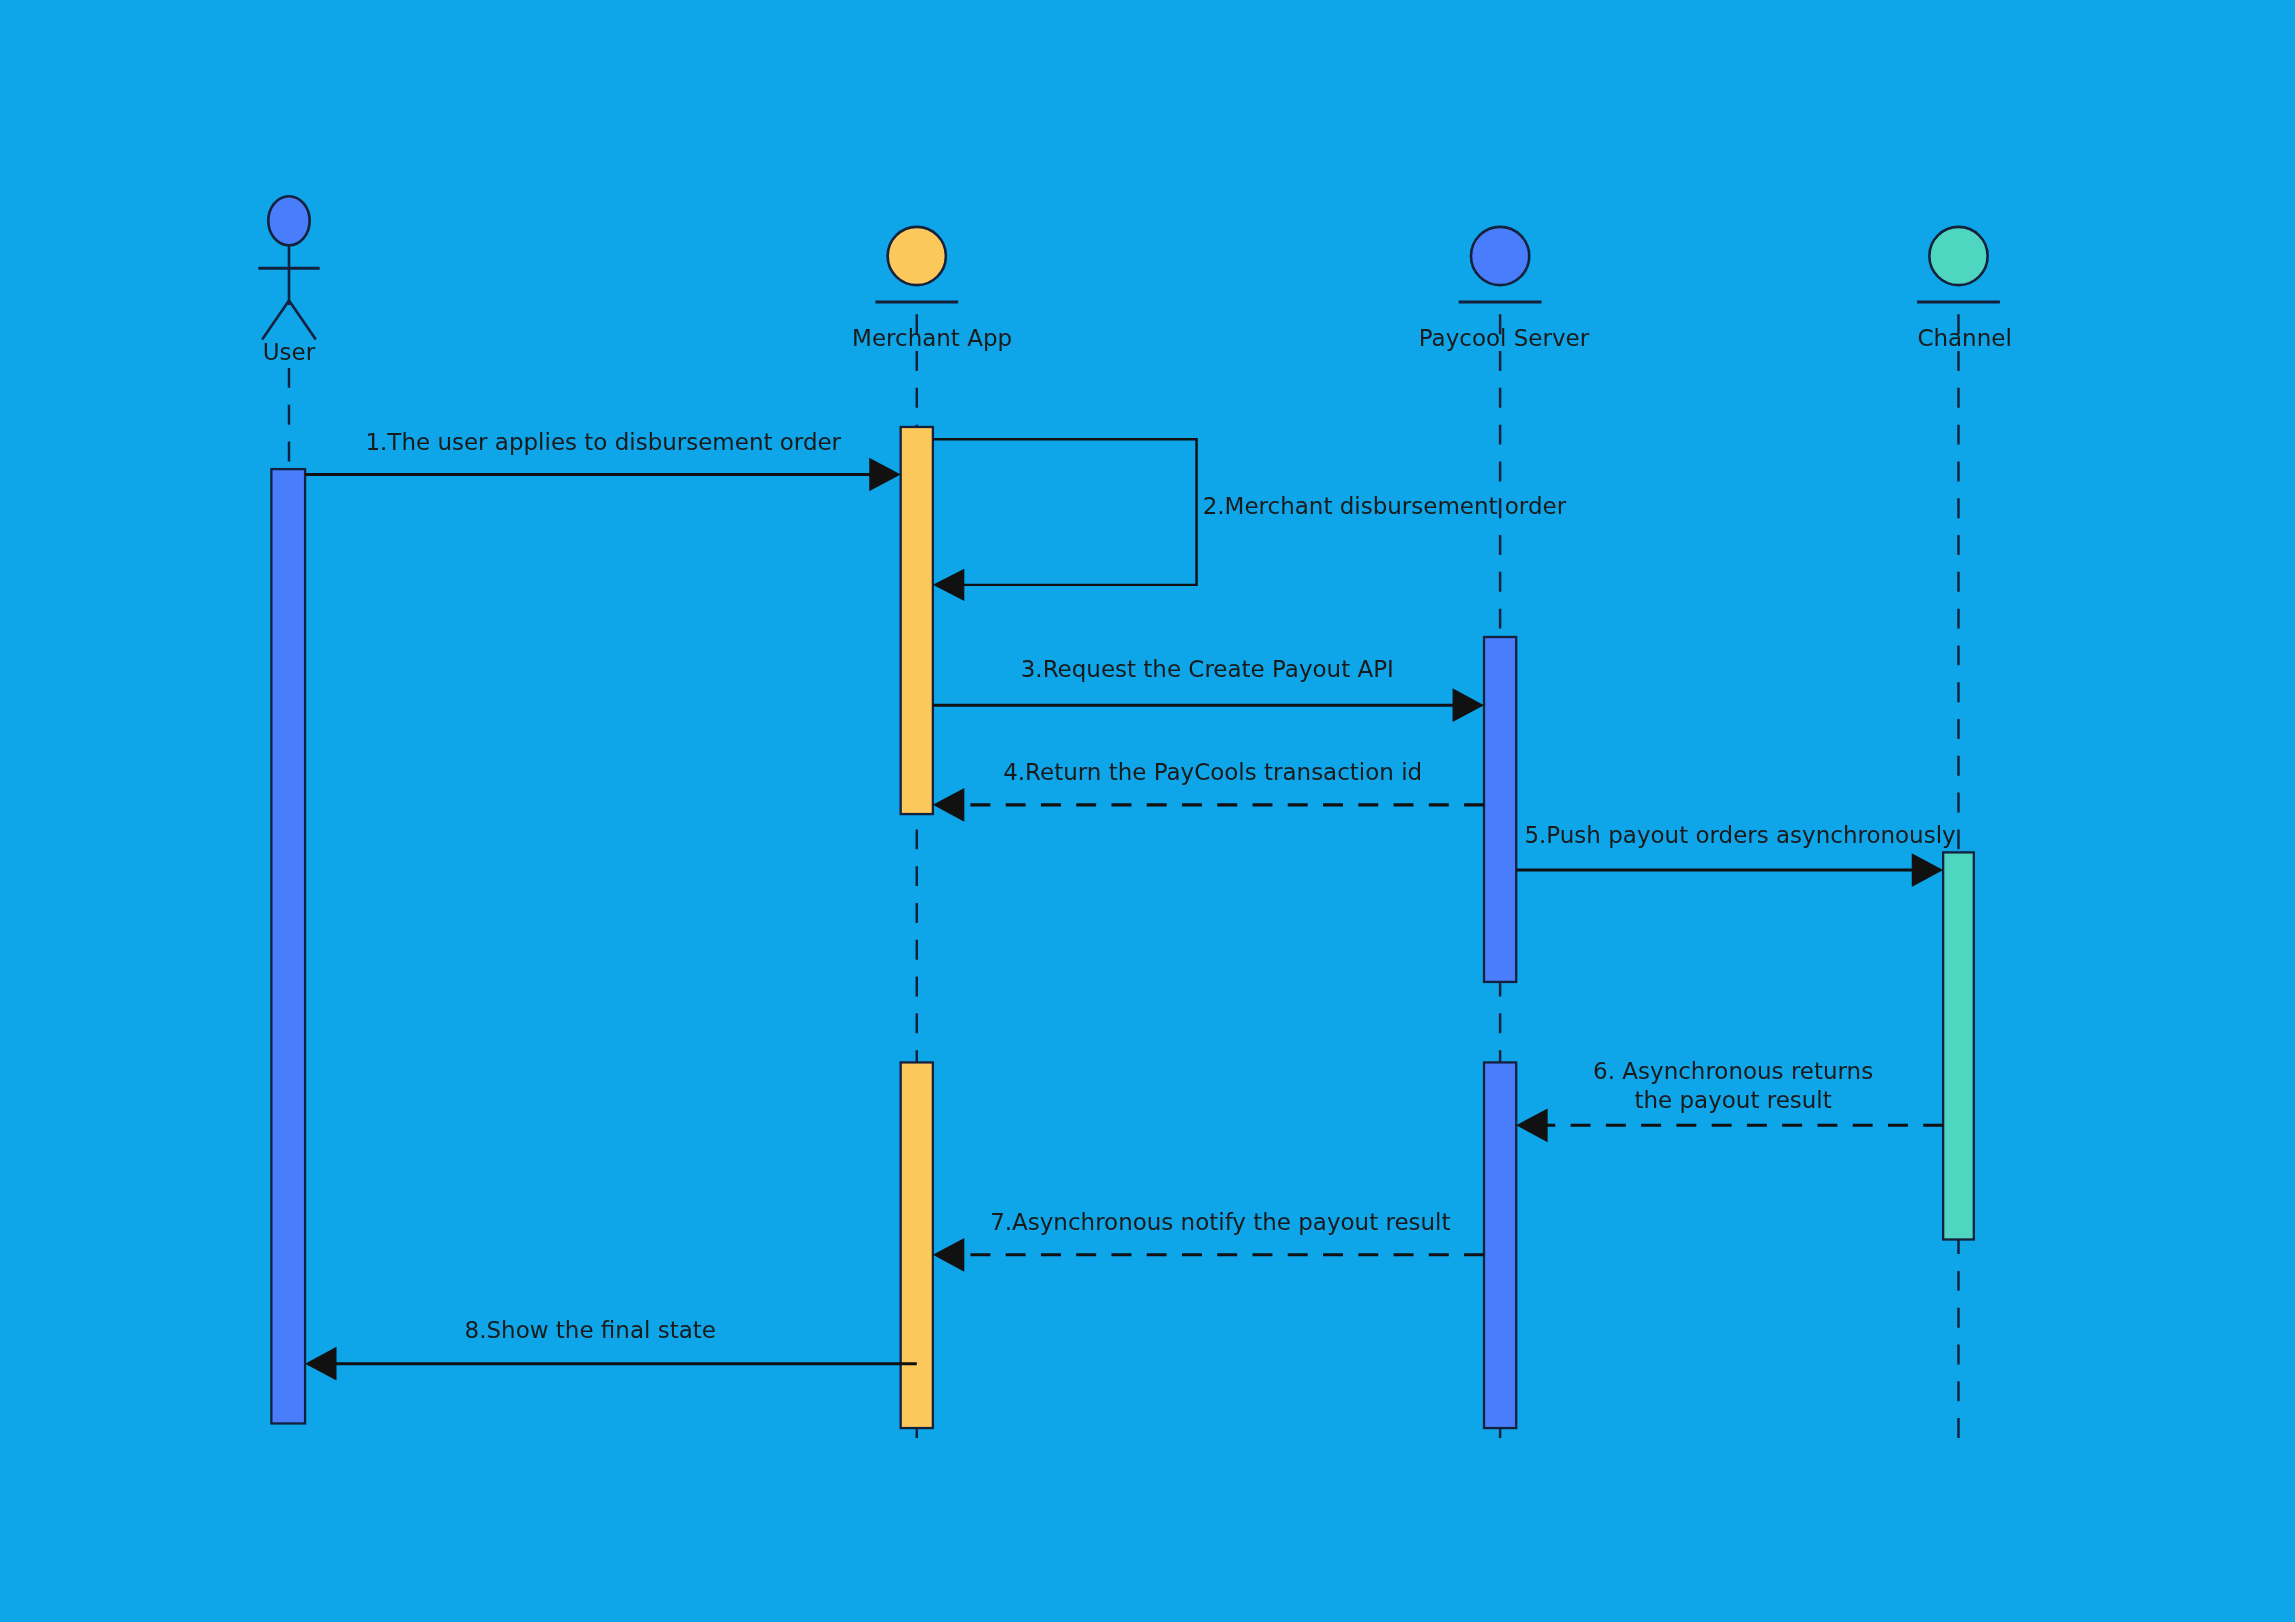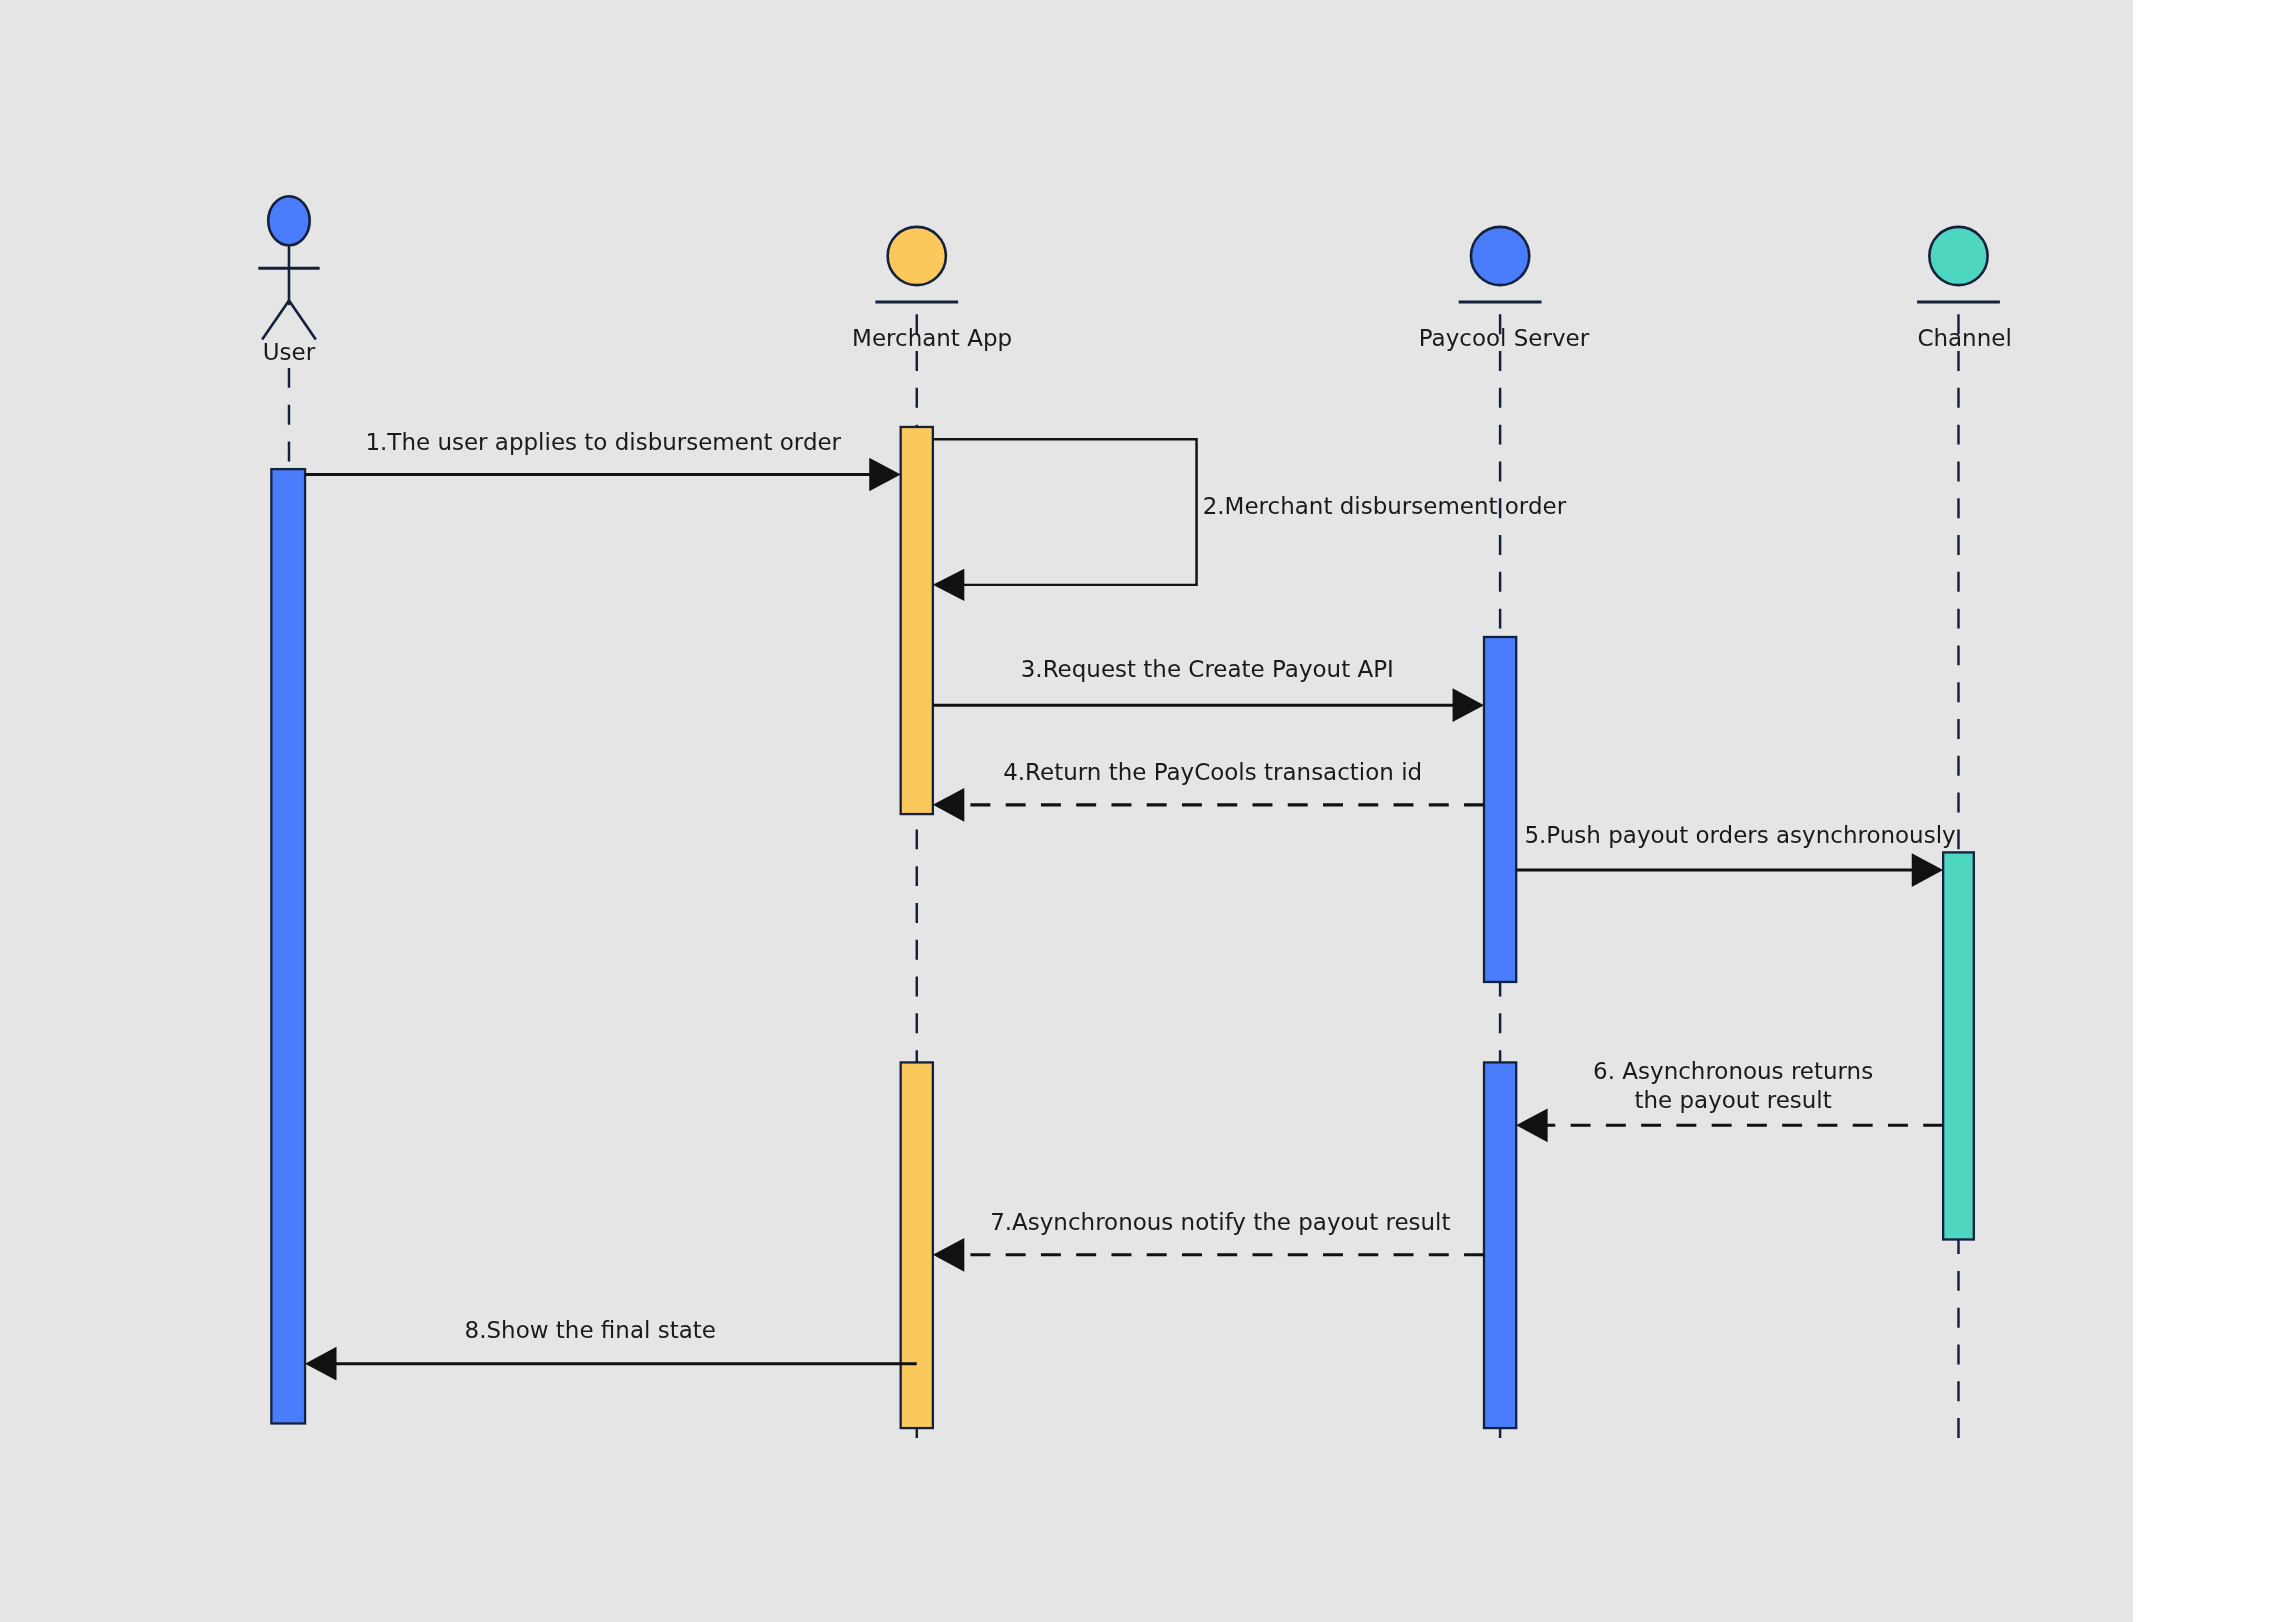--- a/index.html
+++ b/index.html
@@ -5,23 +5,23 @@
   html, body {
     margin: 0;
     padding: 0;
     background: #ffffff;
   }
   body {
     font-family: "DejaVu Sans", sans-serif;
   }
   #stage {
     position: relative;
-    width: 2133px;
+    width: 2295px;
     height: 1622px;
-    background: #e5e5e5;
+    background: #0ea5e9;
     overflow: hidden;
   }
   #diagram-svg {
     position: absolute;
     left: 0;
     top: 0;
     width: 2295px;
     height: 1622px;
     display: block;
   }

